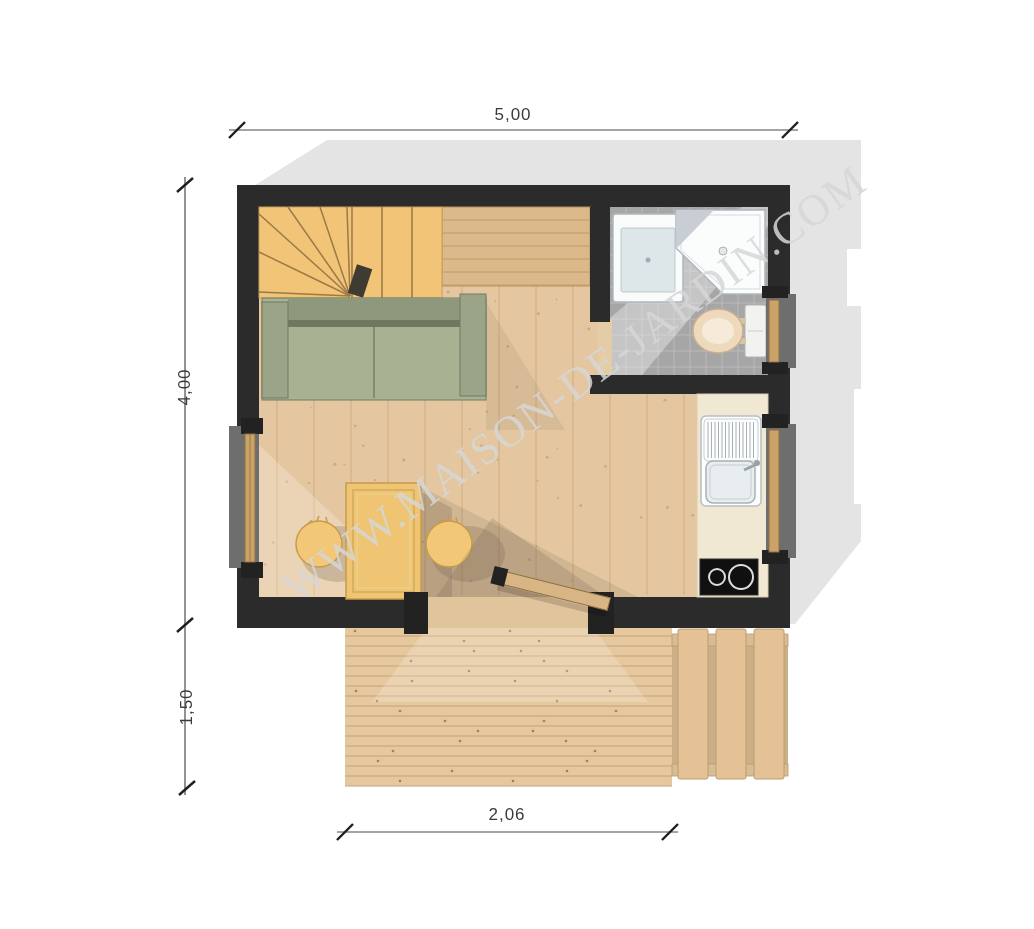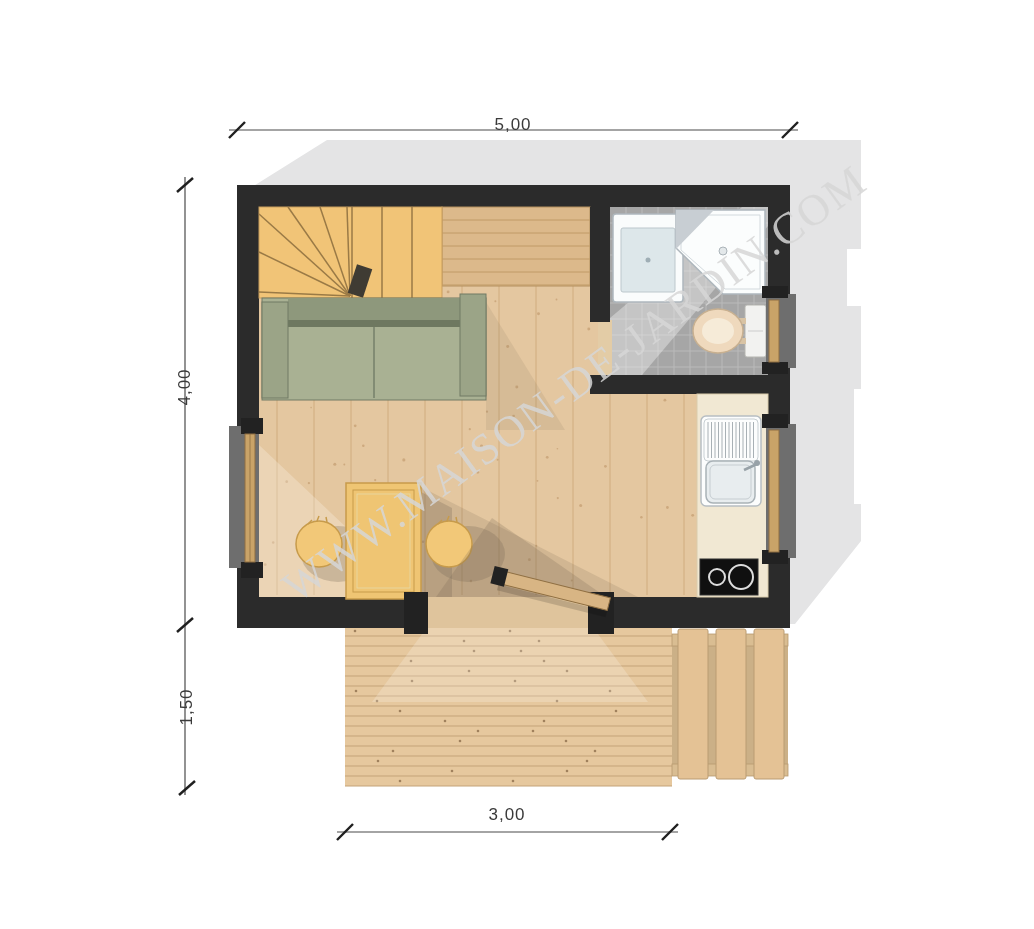--- a/index.html
+++ b/index.html
@@ -376,18 +376,18 @@
       <line x1="177" y1="632" x2="193" y2="618"></line>
       <line x1="179" y1="795" x2="195" y2="781"></line>
       <line x1="337" y1="840" x2="353" y2="824"></line>
       <line x1="662" y1="840" x2="678" y2="824"></line>
     </g>
   </g>
 </svg>
 
 <div id="watermark">WWW.MAISON-DE-JARDIN.COM</div>
 
-<div class="dim-label" style="left:455px;top:115px;">5,00</div>
+<div class="dim-label" style="left:455px;top:105px;">5,00</div>
 <div class="dim-label vert" style="left:132px;top:377px;">4,00</div>
 <div class="dim-label vert" style="left:134px;top:697px;">1,50</div>
-<div class="dim-label" style="left:449px;top:805px;">3,00</div>
+<div class="dim-label" style="left:449px;top:805px;">2,06</div>
 
 </div>
 
 </body></html>

